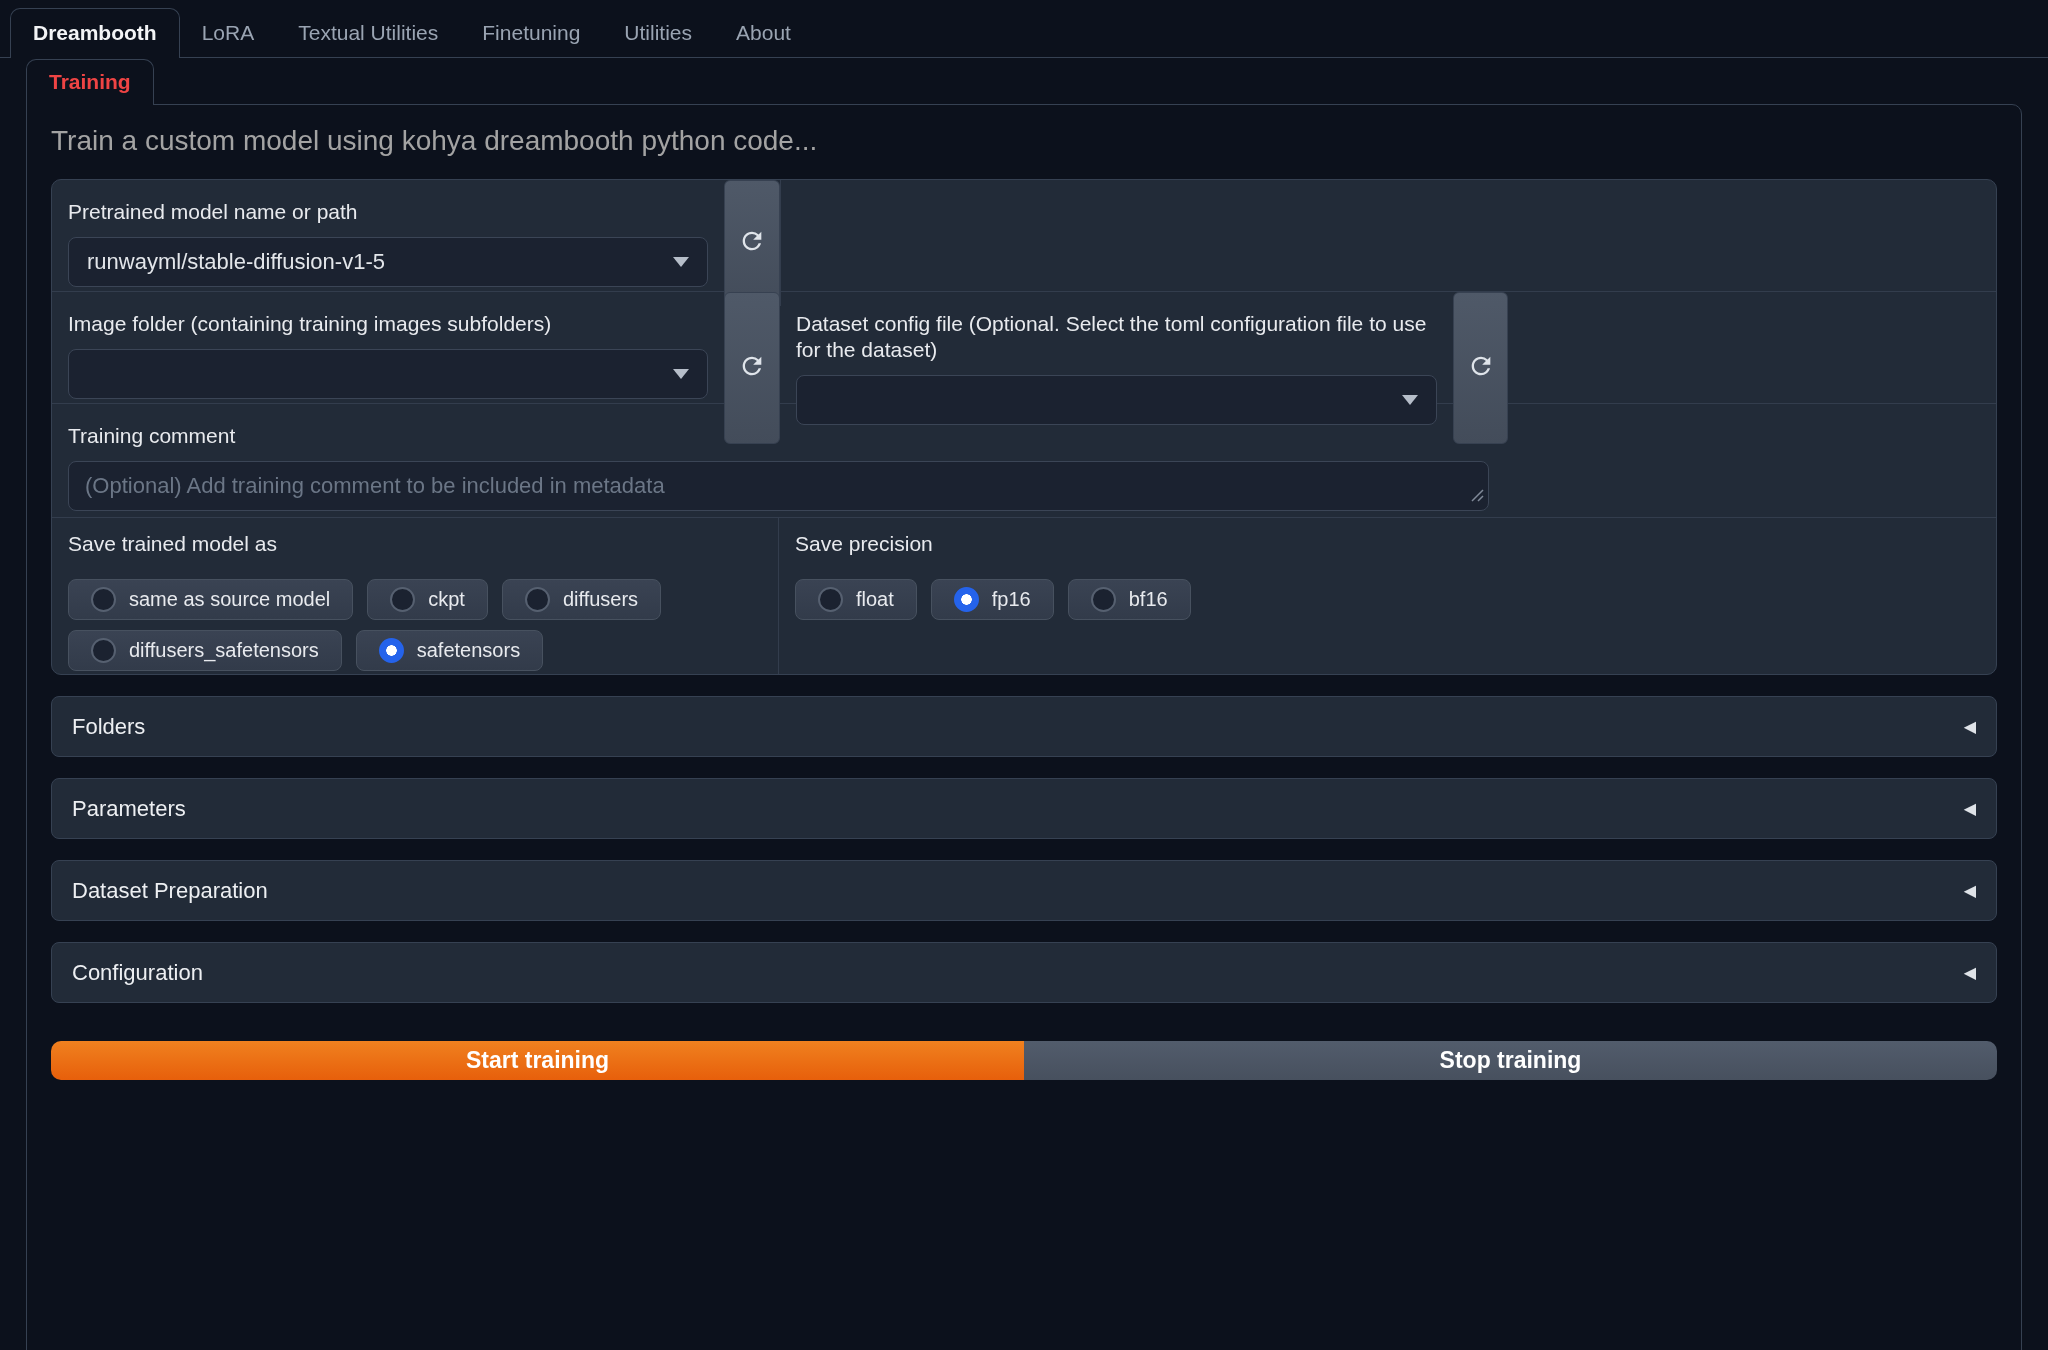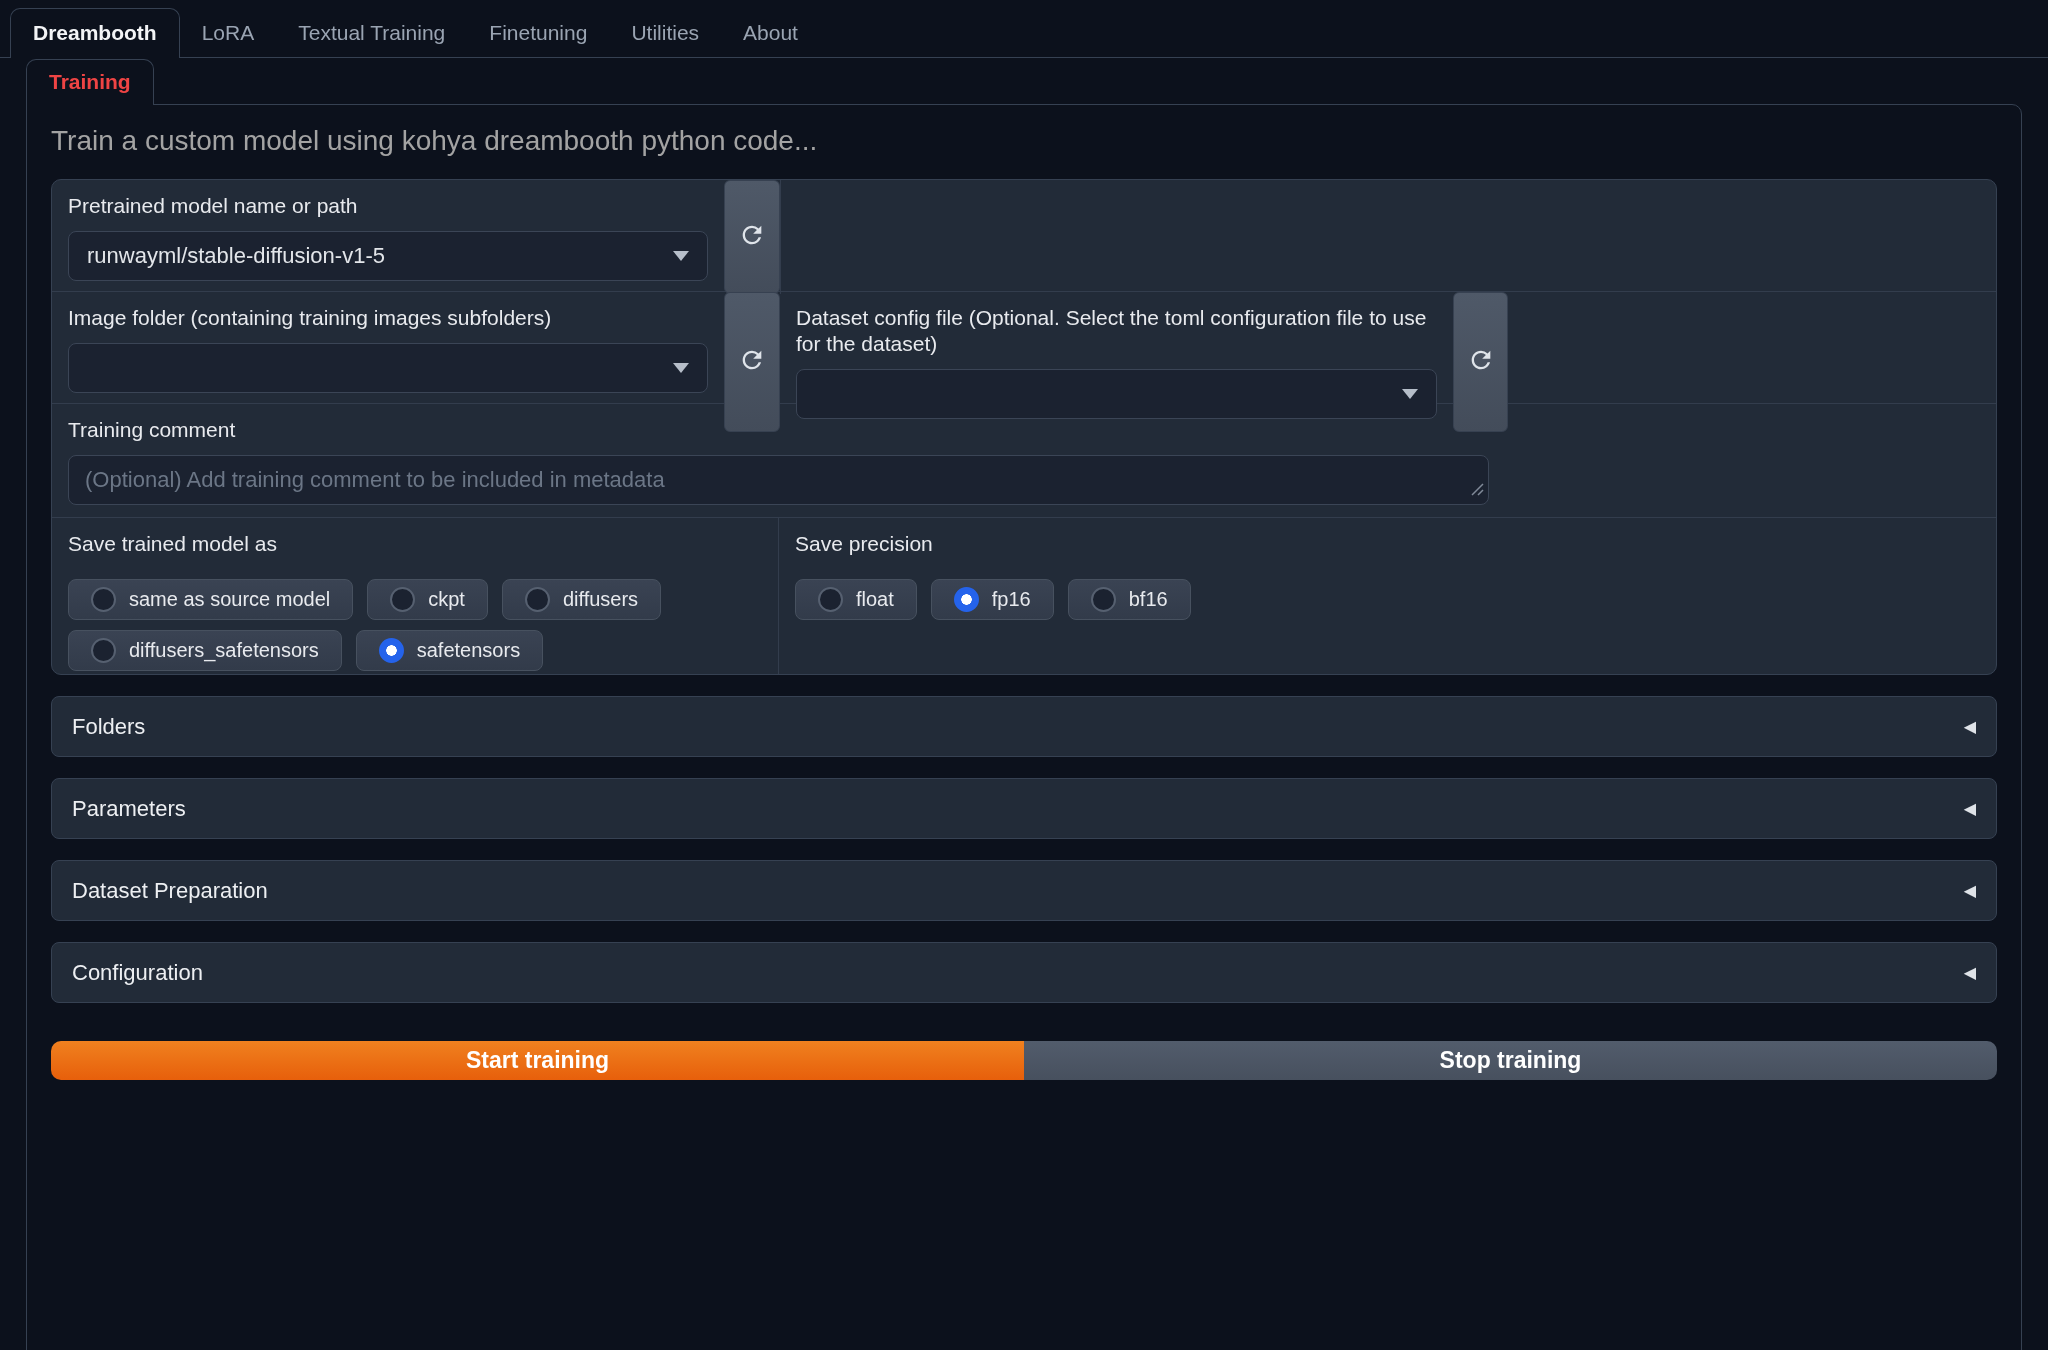--- a/index.html
+++ b/index.html
@@ -56,21 +56,21 @@
   .group {
     background: #222b38; border: 1px solid #364152; border-radius: 10px;
     overflow: hidden;
   }
   .g-row { display: grid; }
   .row1 { grid-template-columns: 672px 56px 726px 1fr; height: 112px; border-bottom: 1px solid #333d4d; }
   .row2 { grid-template-columns: 672px 56px 673px 55px 1fr; height: 112px; border-bottom: 1px solid #333d4d; }
   .row3 { display: block; height: 114px; border-bottom: 1px solid #333d4d; }
   .row4 { grid-template-columns: 727px 1fr; height: 156px; }
 
-  .cell { padding: 13px 16px; display: flex; flex-direction: column; }
+  .cell { padding: 19px 16px; display: flex; flex-direction: column; }
   .cell-empty { border-left: 1px solid #333d4d; }
   .block-label { font-size: 21px; line-height: 26px; color: #e8eaee; margin-bottom: 12px; }
 
   .dropdown {
     height: 50px; background: #1b2230; border: 1px solid #3b4556; border-radius: 8px;
     display: flex; align-items: center; justify-content: space-between;
     padding: 0 18px; font-size: 22px; color: #e3e6ea; cursor: pointer;
   }
   .caret {
     width: 0; height: 0; flex: none;
@@ -140,21 +140,21 @@
     margin-top: 287px; height: 60px;
     background: #222b38; border: 1px solid #364152; border-radius: 10px;
   }
 </style>
 </head>
 <body>
 
 <div class="tabbar">
   <div class="tab active">Dreambooth</div>
   <div class="tab">LoRA</div>
-  <div class="tab">Textual Training</div>
+  <div class="tab">Textual Utilities</div>
   <div class="tab">Finetuning</div>
   <div class="tab">Utilities</div>
   <div class="tab">About</div>
 </div>
 
 <div class="subtabbar">
   <div class="subtab active">Training</div>
 </div>
 
 <div class="content">

